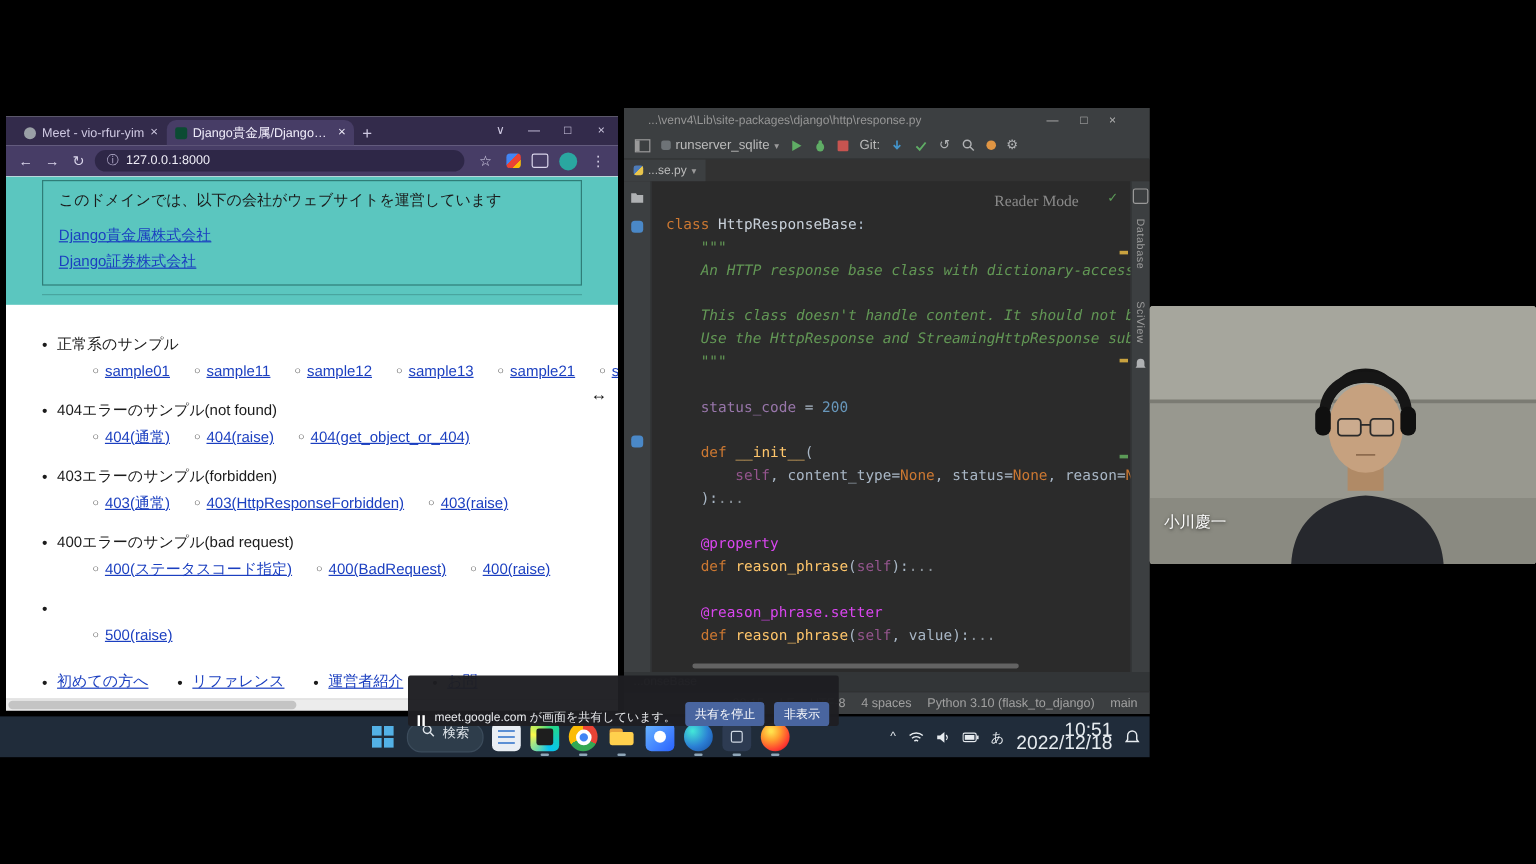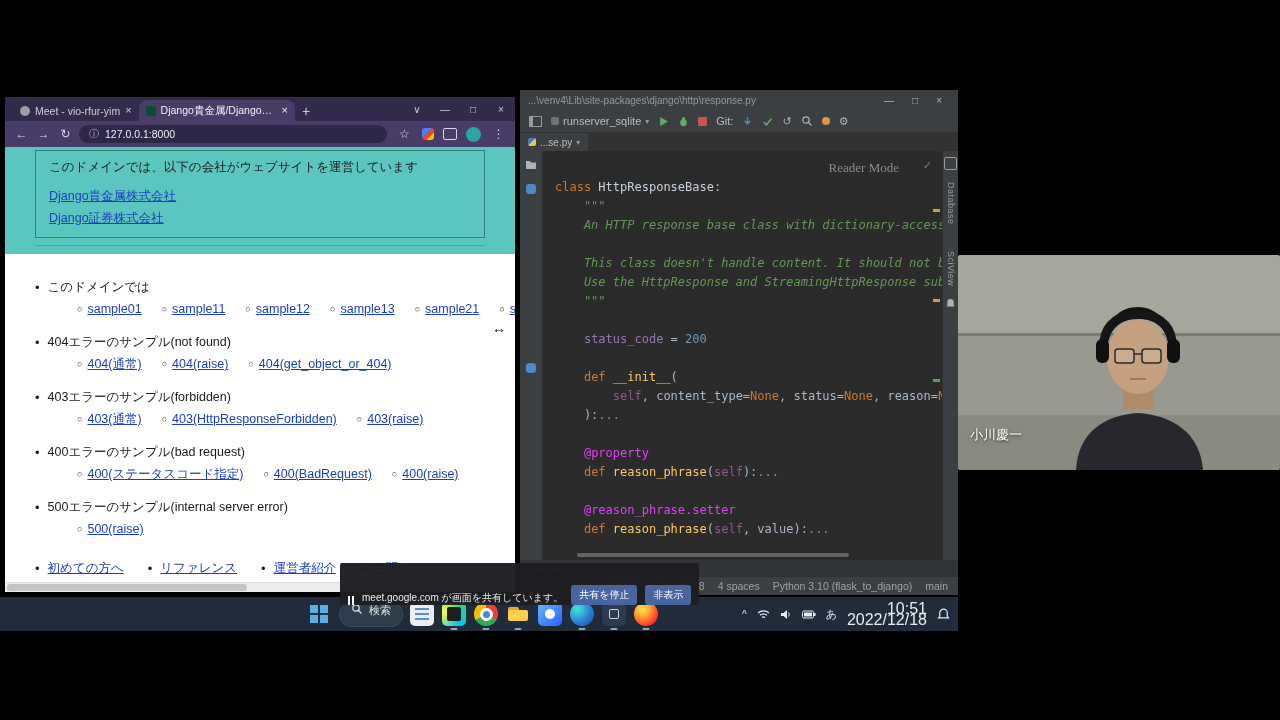--- a/index.html
+++ b/index.html
@@ -43,21 +43,21 @@
   .sub-row{display:flex;gap:20px;margin:6px 0 0 42px;white-space:nowrap;height:16px;}
   .sub-item{display:flex;gap:5px;align-items:center;font-size:12.5px;}
   .circ{font-size:9px;color:#333;}
   .footer-row{position:absolute;left:30px;top:413px;display:flex;gap:24px;align-items:center;}
   .footer-item{display:flex;gap:8px;font-size:12.5px;align-items:center;}
   .hscroll{position:absolute;left:0;bottom:0;width:100%;height:9px;background:#ececec;border-top:1px solid #dcdcdc;}
   .hscroll .thumb{position:absolute;left:2px;top:1px;height:7px;width:240px;background:#c4c4c4;border-radius:4px;}
 
   
   .ide{position:absolute;left:520px;top:90px;width:438px;height:505px;background:#2b2b2b;display:flex;flex-direction:column;}
-  .ide-title{height:20px;background:#3c3f41;display:flex;align-items:center;padding:0 8px;flex:none;}
+  .ide-title{height:20px;background:#3c3f41;display:flex;align-items:center;padding:0 20px;flex:none;}
   .ide-path{font-size:10px;color:#969696;white-space:nowrap;overflow:hidden;}
   .ide-win{margin-left:auto;display:flex;gap:18px;color:#b4b4b4;font-size:10px;padding-right:8px;}
   .ide-toolbar{height:22px;background:#3c3f41;border-bottom:1px solid #2f3132;display:flex;align-items:center;gap:9px;padding:0 9px;font-size:11px;color:#bbb;flex:none;}
   .panel-ic{width:11px;height:9px;border:1px solid #9a9a9a;position:relative;flex:none;}
   .panel-ic::before{content:"";position:absolute;left:0;top:0;bottom:0;width:3px;background:#9a9a9a;}
   .runcfg{display:flex;align-items:center;gap:4px;}
   .cfg-sq{width:8px;height:8px;border-radius:2px;background:#6e7377;}
   .chev{font-size:8px;color:#9a9a9a;}
   .stop-sq{width:9px;height:9px;border-radius:1px;background:#c75450;}
   .glyph-ic{color:#afb1b3;font-size:11px;line-height:1;}
@@ -179,21 +179,21 @@
           <div class="notice-heading">このドメインでは、以下の会社がウェブサイトを運営しています</div>
           <a class="page-link notice-link first">Django貴金属株式会社</a>
           <a class="page-link notice-link second">Django証券株式会社</a>
         </div>
         <hr class="band-hr">
       </div>
       <div class="lists">
           <div class="sec">
             <div class="sec-title-row">
               <span class="bullet">•</span>
-              <span class="sec-title">このドメインでは</span>
+              <span class="sec-title">正常系のサンプル</span>
             </div>
             <div class="sub-row">
               <span class="sub-item">
                 <span class="circ">○</span>
                 <a class="page-link">sample01</a>
               </span>
               <span class="sub-item">
                 <span class="circ">○</span>
                 <a class="page-link">sample11</a>
               </span>
@@ -271,21 +271,20 @@
               </span>
               <span class="sub-item">
                 <span class="circ">○</span>
                 <a class="page-link">400(raise)</a>
               </span>
             </div>
           </div>
           <div class="sec">
             <div class="sec-title-row">
               <span class="bullet">•</span>
-              <span class="sec-title">500エラーのサンプル(internal server error)</span>
             </div>
             <div class="sub-row">
               <span class="sub-item">
                 <span class="circ">○</span>
                 <a class="page-link">500(raise)</a>
               </span>
             </div>
           </div>
         </div>
       <div class="footer-row">

